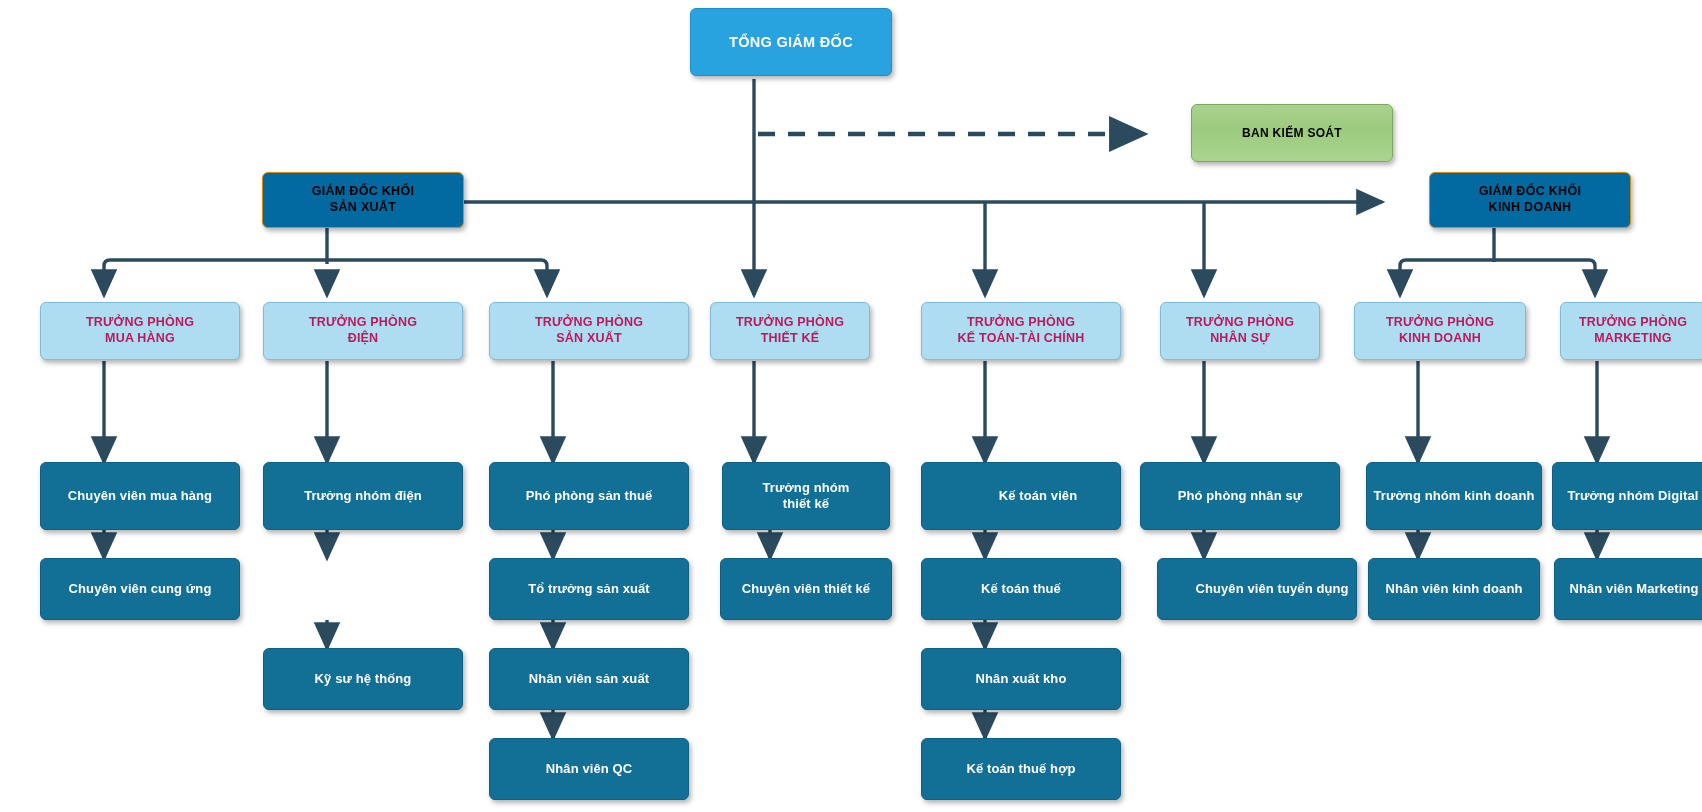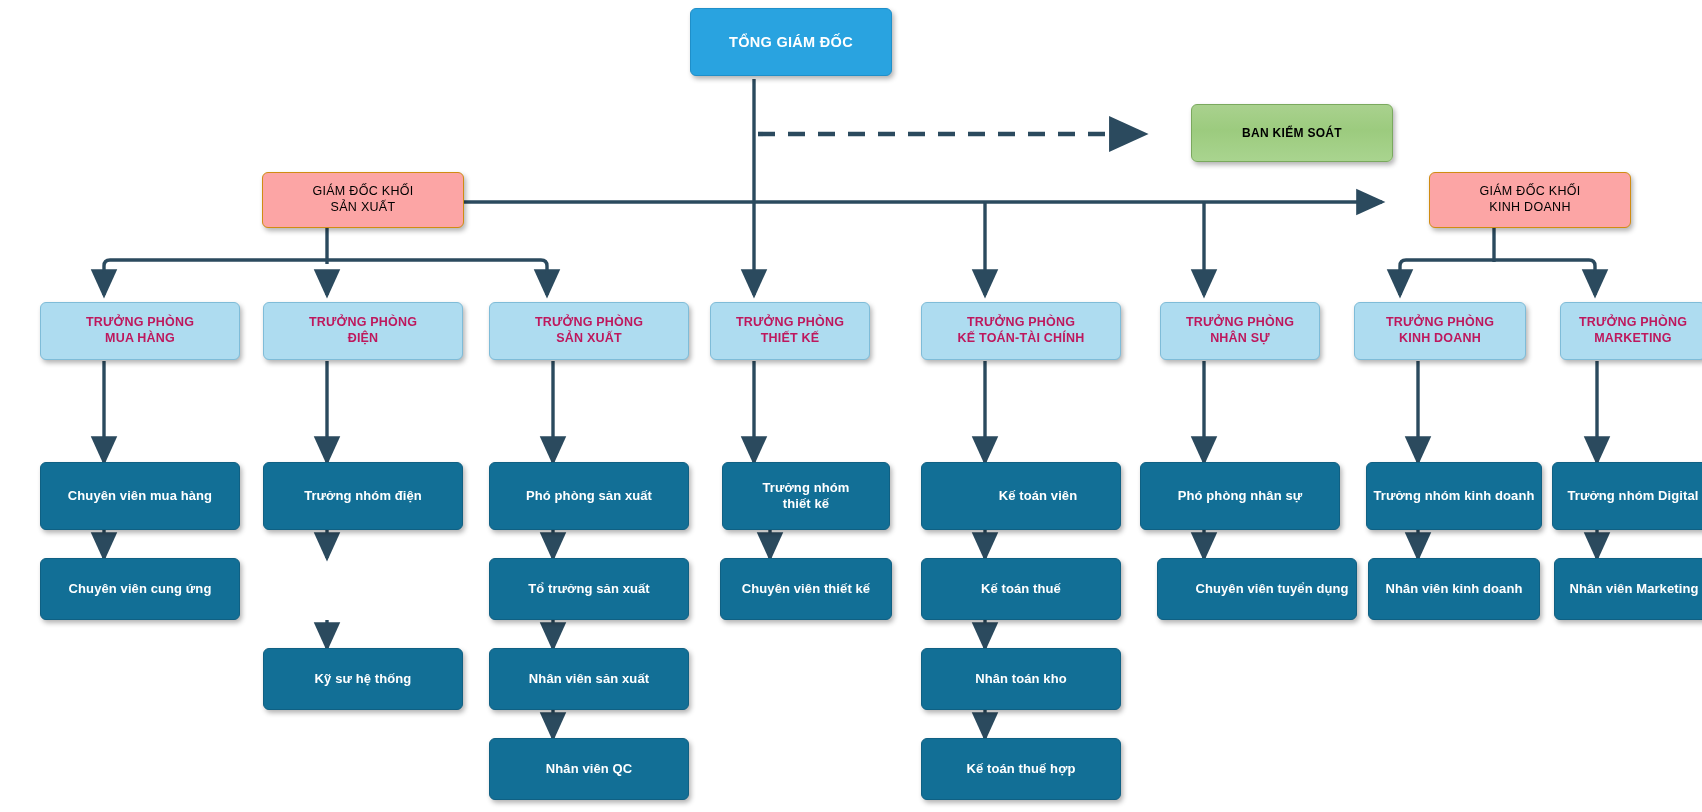--- a/index.html
+++ b/index.html
@@ -49,23 +49,23 @@
   .n-board {
     background: linear-gradient(to bottom, #a9d18e 0%, #9ccb7e 45%, #a9d48f 100%);
     color: #000000;
     font-weight: bold;
     font-size: 12px;
     letter-spacing: .3px;
     border: 1px solid #7aa95e;
   }
   
   .n-director {
-    background: #fca5a5;
+    background: #0369a1;
     color: #000000;
-    font-weight: normal;
+    font-weight: bold;
     font-size: 12.5px;
     letter-spacing: .3px;
     border: 1px solid #d08c12;
   }
   
   .n-dept {
     background: #aedcf0;
     color: #be185d;
     font-weight: bold;
     font-size: 12.5px;
@@ -167,36 +167,36 @@
 KẾ TOÁN-TÀI CHÍNH</div>
   <div class="node n-dept" style="left:1124px; top:302px; width:160px; height:58px;">TRƯỞNG PHÒNG
 NHÂN SỰ</div>
   <div class="node n-dept" style="left:1318px; top:302px; width:172px; height:58px;">TRƯỞNG PHÒNG
 KINH DOANH</div>
   <div class="node n-dept" style="left:1524px; top:302px; width:146px; height:58px;">TRƯỞNG PHÒNG
 MARKETING</div>
 
   <div class="node n-staff" style="left:4px; top:462px; width:200px; height:68px;">Chuyên viên mua hàng</div>
   <div class="node n-staff" style="left:227px; top:462px; width:200px; height:68px;">Trưởng nhóm điện</div>
-  <div class="node n-staff" style="left:453px; top:462px; width:200px; height:68px;">Phó phòng sản xuất</div>
+  <div class="node n-staff" style="left:453px; top:462px; width:200px; height:68px;">Phó phòng sản thuế</div>
   <div class="node n-staff" style="left:686px; top:462px; width:168px; height:68px;">Trưởng nhóm
 thiết kế</div>
   <div class="node n-staff" style="left:885px; top:462px; width:200px; height:68px;padding-left:40px;">Kế toán viên</div>
   <div class="node n-staff" style="left:1104px; top:462px; width:200px; height:68px;">Phó phòng nhân sự</div>
   <div class="node n-staff" style="left:1330px; top:462px; width:176px; height:68px;">Trưởng nhóm kinh doanh</div>
   <div class="node n-staff" style="left:1516px; top:462px; width:162px; height:68px;">Trưởng nhóm Digital</div>
 
   <div class="node n-staff" style="left:4px; top:558px; width:200px; height:62px;">Chuyên viên cung ứng</div>
   <div class="node n-staff" style="left:453px; top:558px; width:200px; height:62px;">Tổ trưởng sản xuất</div>
   <div class="node n-staff" style="left:684px; top:558px; width:172px; height:62px;">Chuyên viên thiết kế</div>
   <div class="node n-staff" style="left:885px; top:558px; width:200px; height:62px;">Kế toán thuế</div>
   <div class="node n-staff" style="left:1121px; top:558px; width:200px; height:62px;padding-left:36px;">Chuyên viên tuyển dụng</div>
   <div class="node n-staff" style="left:1332px; top:558px; width:172px; height:62px;">Nhân viên kinh doanh</div>
   <div class="node n-staff" style="left:1518px; top:558px; width:160px; height:62px;">Nhân viên Marketing</div>
 
   <div class="node n-staff" style="left:227px; top:648px; width:200px; height:62px;">Kỹ sư hệ thống</div>
   <div class="node n-staff" style="left:453px; top:648px; width:200px; height:62px;">Nhân viên sản xuất</div>
-  <div class="node n-staff" style="left:885px; top:648px; width:200px; height:62px;">Nhân toán kho</div>
+  <div class="node n-staff" style="left:885px; top:648px; width:200px; height:62px;">Nhân xuất kho</div>
 
   <div class="node n-staff" style="left:453px; top:738px; width:200px; height:62px;">Nhân viên QC</div>
   <div class="node n-staff" style="left:885px; top:738px; width:200px; height:62px;">Kế toán thuế hợp</div>
 
 </div>
 
 </body></html>

